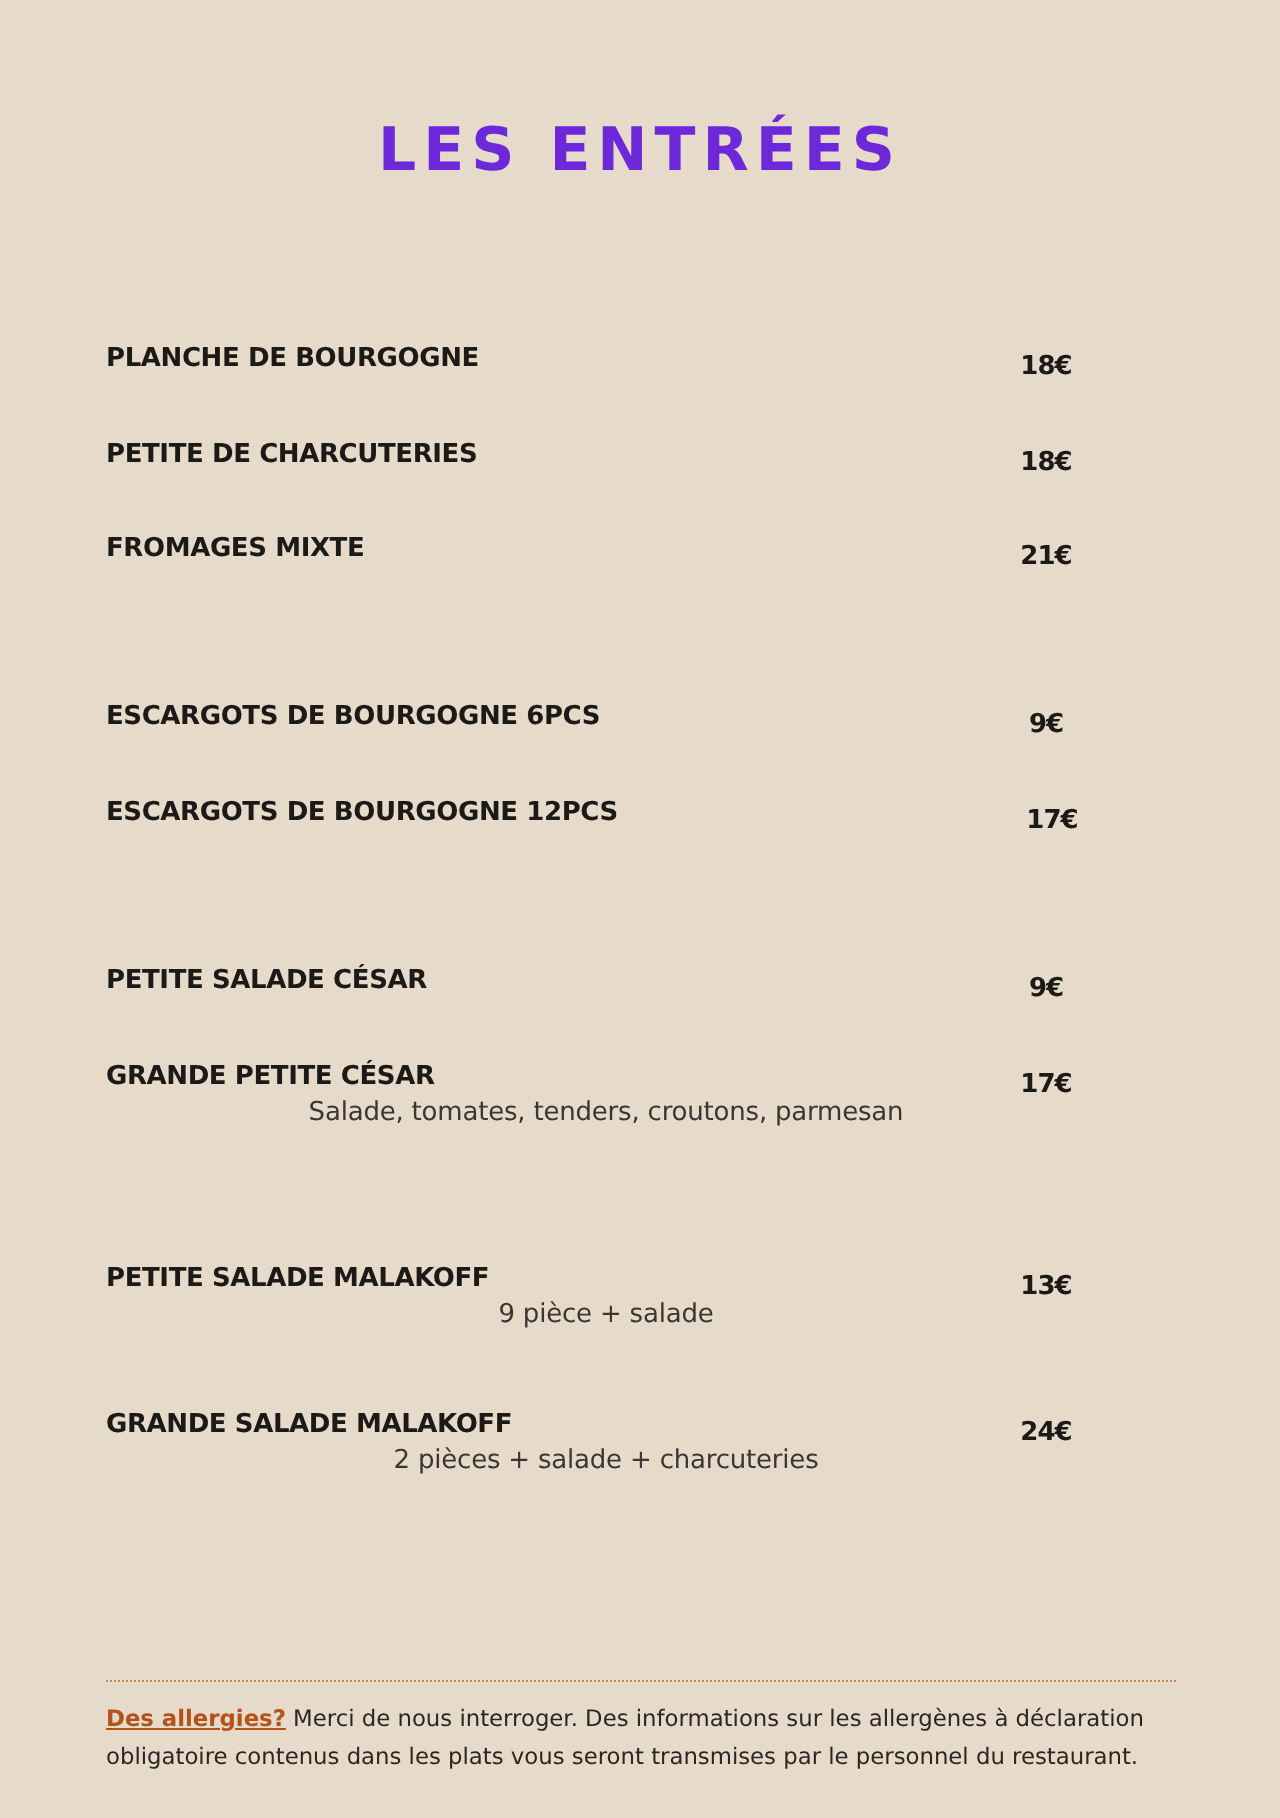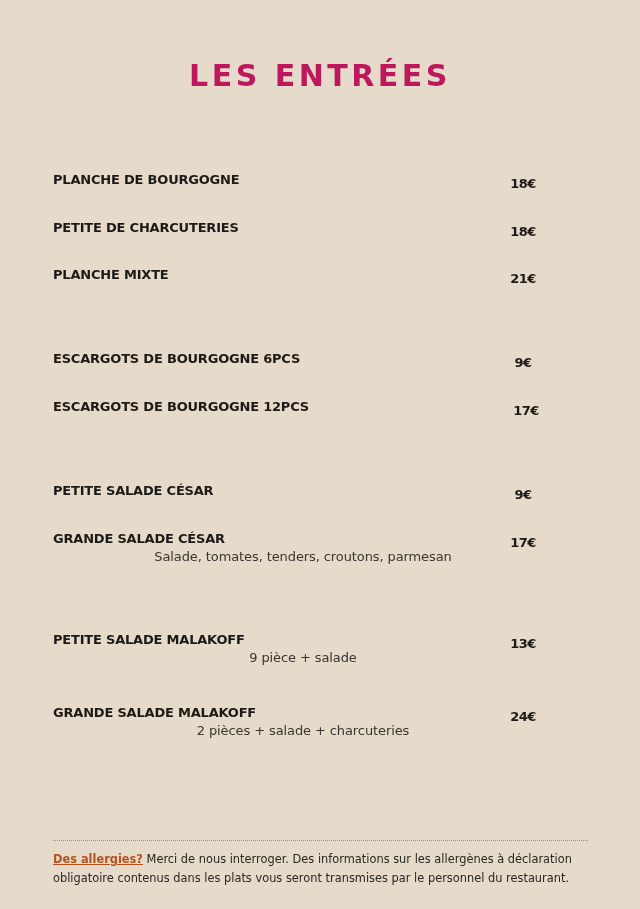--- a/index.html
+++ b/index.html
@@ -11,21 +11,21 @@
     font-family: "Liberation Sans", sans-serif;
     color: #1c1a17;
   }
   .title {
     position: absolute; left: 0; right: 0; top: 58px;
     text-align: center;
     font-family: "DejaVu Sans", sans-serif;
     font-weight: bold;
     font-size: 30px;
     letter-spacing: 3.5px;
-    color: #be185d;
+    color: #6d28d9;
   }
   .item {
     position: absolute; left: 53px; width: 490px;
   }
   .item-name {
     font-family: "DejaVu Sans", sans-serif;
     font-weight: bold;
     font-size: 13px;
     letter-spacing: -0.2px;
     line-height: 18px;
@@ -76,41 +76,41 @@
   <div class="item-name">PLANCHE DE BOURGOGNE</div>
   <div class="item-price">18€</div>
 </div>
 
 <div class="item" style="top:219px;">
   <div class="item-name">PETITE DE CHARCUTERIES</div>
   <div class="item-price">18€</div>
 </div>
 
 <div class="item" style="top:266px;">
-  <div class="item-name">PLANCHE MIXTE</div>
+  <div class="item-name">FROMAGES MIXTE</div>
   <div class="item-price">21€</div>
 </div>
 
 <div class="item" style="top:350px;">
   <div class="item-name">ESCARGOTS DE BOURGOGNE 6PCS</div>
   <div class="item-price">9€</div>
 </div>
 
 <div class="item" style="top:398px;">
   <div class="item-name">ESCARGOTS DE BOURGOGNE 12PCS</div>
   <div class="item-price" style="right:-3px;">17€</div>
 </div>
 
 <div class="item" style="top:482px;">
   <div class="item-name">PETITE SALADE CÉSAR</div>
   <div class="item-price">9€</div>
 </div>
 
 <div class="item" style="top:530px;">
-  <div class="item-name">GRANDE SALADE CÉSAR</div>
+  <div class="item-name">GRANDE PETITE CÉSAR</div>
   <div class="item-desc">Salade, tomates, tenders, croutons, parmesan</div>
   <div class="item-price">17€</div>
 </div>
 
 <div class="item" style="top:631px;">
   <div class="item-name">PETITE SALADE MALAKOFF</div>
   <div class="item-desc">9 pièce + salade</div>
   <div class="item-price">13€</div>
 </div>
 

